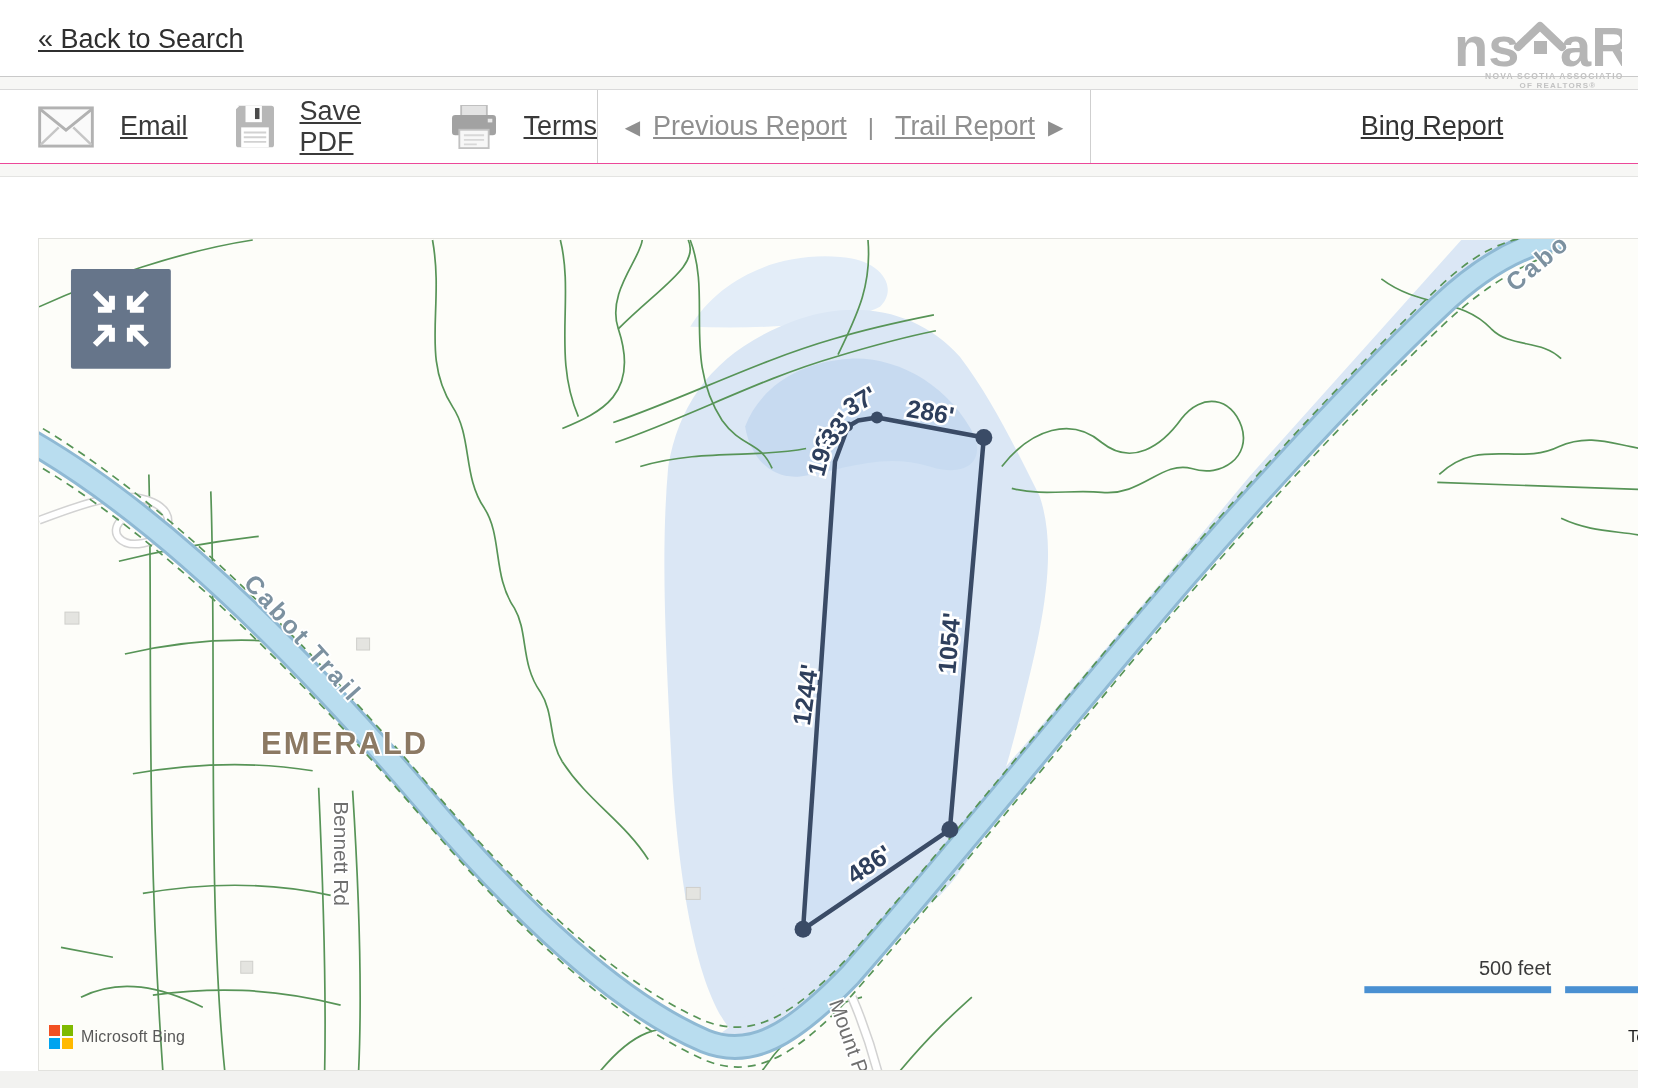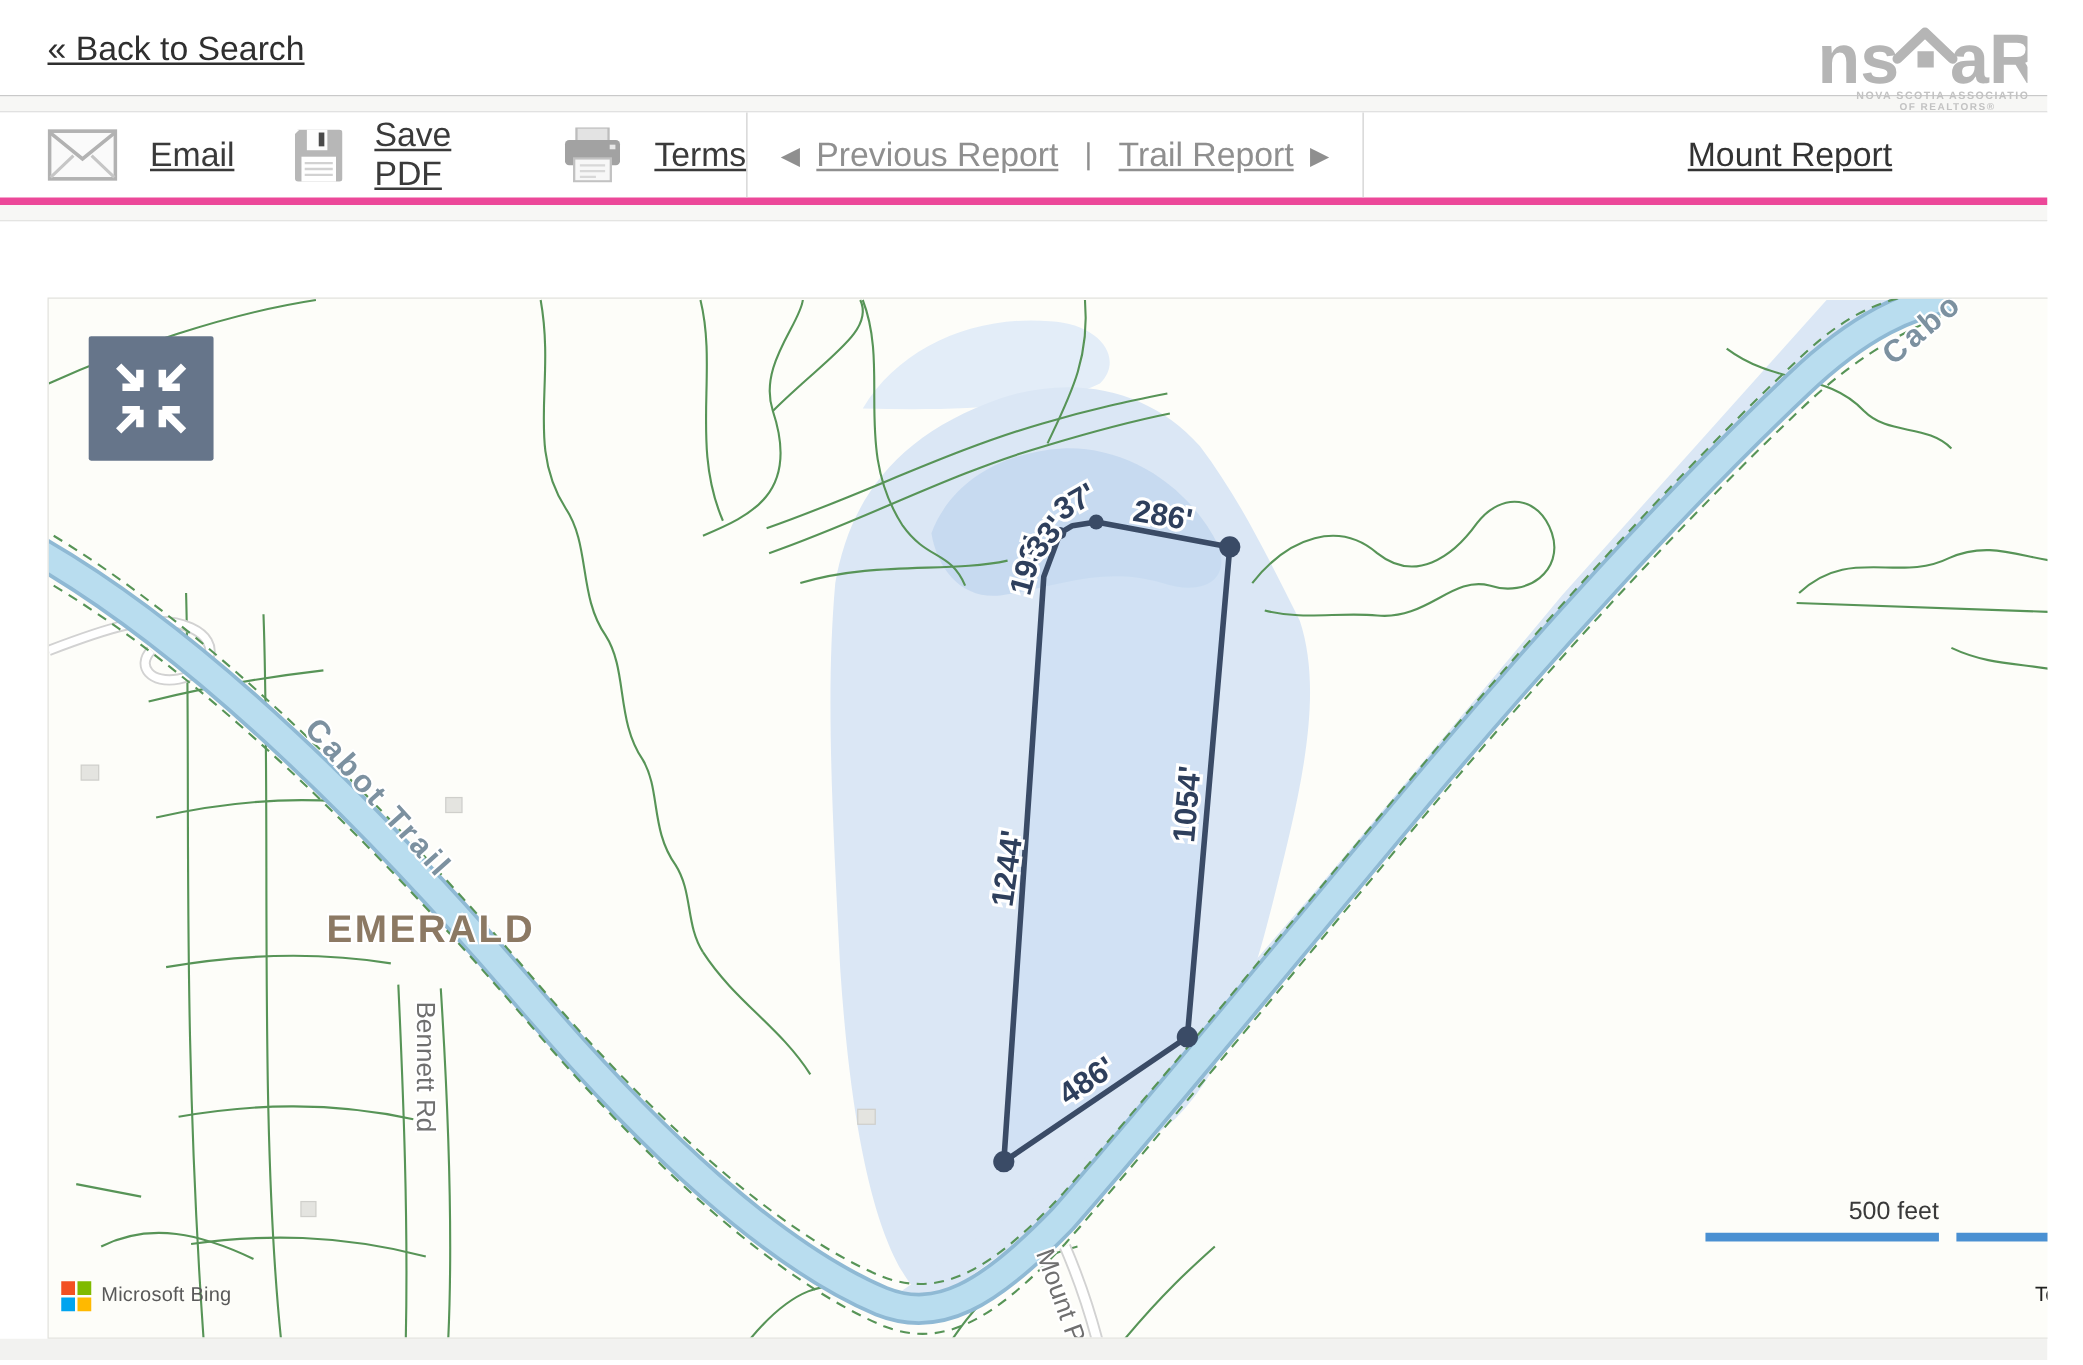--- a/index.html
+++ b/index.html
@@ -11,21 +11,21 @@
   .header { height:77px; border-bottom:1px solid #c9c9c9; position:relative; background:#fff; }
   .back-link { position:absolute; left:38px; top:24px; font-size:27px; color:#2f2f2f;
                text-decoration:underline; cursor:pointer; }
   .logo { position:absolute; right:16px; top:14px; width:170px; z-index:6; text-align:center; }
 
   
   .strip { height:13px; background:#f7f7f5; border-bottom:1px solid #dadada; }
   .strip2 { height:13px; background:#f7f7f5; border-bottom:1px solid #e4e4e2; }
 
   
-  .toolbar { height:74px; background:#fff; border-bottom:6px solid #ec4899; display:flex; align-items:stretch; }
+  .toolbar { height:74px; background:#fff; border-bottom:1px solid #ec4899; display:flex; align-items:stretch; }
   .tb-sec1 { width:597px; display:flex; align-items:center; }
   .tb-group { display:flex; align-items:center; cursor:pointer; }
   .tb-group .lbl { font-size:27px; color:#3a3a3a; text-decoration:underline; margin-left:26px; }
   .tb-div { width:1px; background:#cfcfcf; }
   .tb-sec2 { width:492px; display:flex; align-items:center; justify-content:center; gap:13px; }
   .nav-arrow { color:#8f8f8f; font-size:20px; }
   .nav-link { font-size:27px; color:#8f8f8f; text-decoration:underline; cursor:pointer; }
   .nav-sep { font-size:24px; color:#8f8f8f; padding:0 8px; }
   .tb-sec3 { flex:1; display:flex; align-items:center; justify-content:center; padding-left:135px; }
   .save-report { font-size:27px; color:#333; text-decoration:underline; cursor:pointer; }
@@ -113,21 +113,21 @@
       <span class="nav-arrow">◀</span>
       <span class="nav-link">Previous Report</span>
       <span class="nav-sep">|</span>
       <span class="nav-link">Trail Report</span>
       <span class="nav-arrow">▶</span>
     </div>
 
     <div class="tb-div"></div>
 
     <div class="tb-sec3">
-      <span class="save-report">Mount Report</span>
+      <span class="save-report">Bing Report</span>
     </div>
   </div>
 
   <div class="strip2"></div>
 
   <div class="map-wrap">
     <svg class="basemap" viewBox="38 242 1628 833" preserveAspectRatio="none">
 
       <g>
         <path d="M690,330 C720,280 780,255 840,260 C880,262 900,290 880,310 C840,330 760,332 690,330 Z" fill="#e3edf8"></path>

